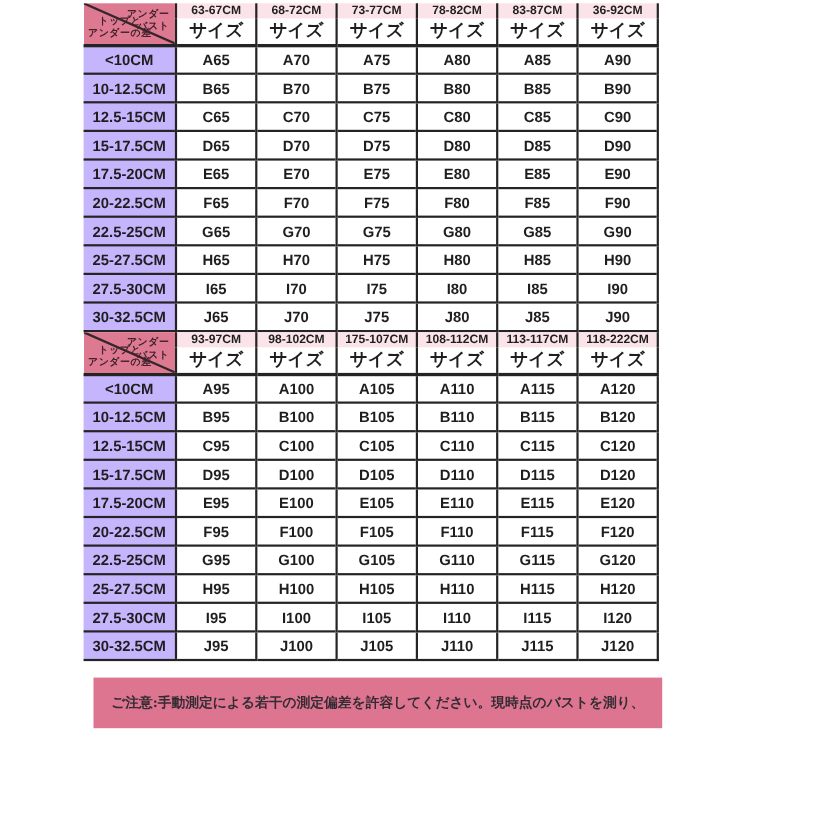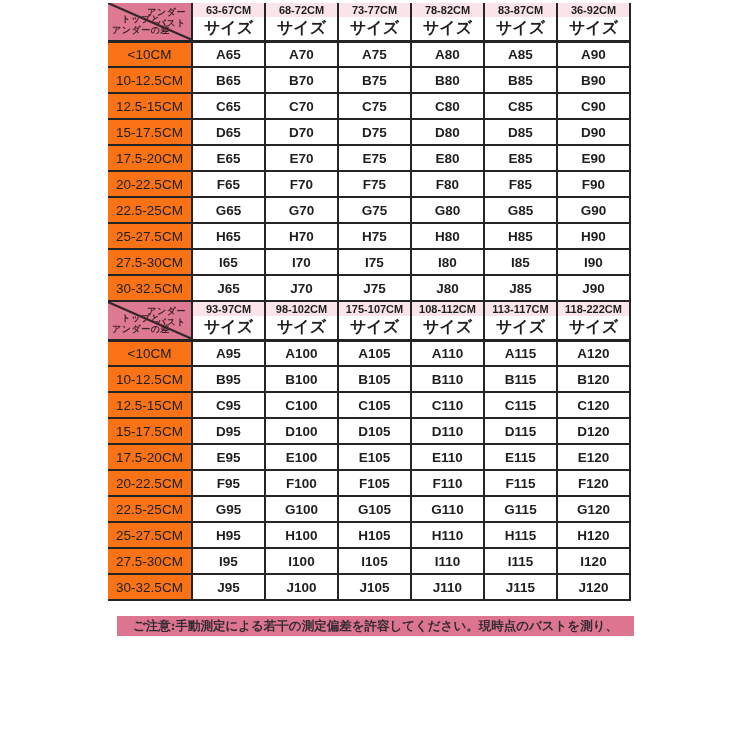--- a/index.html
+++ b/index.html
@@ -2,21 +2,21 @@
 <html style="--corner-pink: #dd7991; --header-pink: #fbe4e9; --notice-pink: #dd7590; --border-dark: #242424; --text-dark: #1e1e1e;"><head>
 <meta charset="utf-8">
 <style>
   * { margin:0; padding:0; box-sizing:border-box; }
   html,body { background:#ffffff; }
   body {
     width:750px; height:750px; overflow:hidden; position:relative;
     font-family:"Liberation Sans","DejaVu Sans",sans-serif;
     color:var(--text-dark,#1e1e1e);
   }
-  .content { padding:3px 0 0 108px; }
+  .content { padding:3px 0 0 76px; }
 
   table.size-table {
     border-collapse:collapse; table-layout:fixed; width:522px;
     color:var(--text-dark,#1e1e1e);
   }
   .size-table th, .size-table td { padding:0; text-align:center; vertical-align:middle; }
 
   
   th.cm-header {
     background:var(--header-pink,#fbe4e9);
@@ -36,35 +36,35 @@
   .corner svg { position:absolute; left:0; top:0; width:100%; height:100%; display:block; }
   .corner-top, .corner-bottom {
     position:absolute; font-size:9px; font-weight:700; line-height:1.2;
     color:#40232b; letter-spacing:0.5px;
   }
   .corner-top { top:4px; right:5px; text-align:right; }
   .corner-bottom { bottom:4px; left:4px; text-align:center; }
 
   
   .size-table tbody th.row-label {
-    font-size:13.5px; font-weight:400; height:26px;
-    border-top:2px solid var(--border-dark,#242424); background:#f97316;
+    font-size:13.5px; font-weight:700; height:26px;
+    border-top:2px solid var(--border-dark,#242424); background:#c4b5fd;
   }
   .size-table tbody td.size-value {
     font-size:13.5px; font-weight:700; height:26px;
     border-top:2px solid var(--border-dark,#242424);
     border-left:2px solid var(--border-dark,#242424);
   }
   .size-table tr > *:last-child { border-right:2px solid var(--border-dark,#242424); }
   .size-table tbody tr:last-child th,
   .size-table tbody tr:last-child td { border-bottom:2px solid var(--border-dark,#242424); }
 
   
   .notice {
-    margin:15px 0 0 9px; width:517px; height:20px;
+    margin:15px 0 0 9px; width:517px; height:46px;
     background:var(--notice-pink,#dd7590);
     display:flex; flex-direction:column; align-items:center; justify-content:center;
     font-family:"DejaVu Serif","Liberation Serif",serif;
     font-size:12.5px; font-weight:700; line-height:1.4; color:#342b33;
     text-align:center;
   }
 </style>
 </head>
 <body>
 

